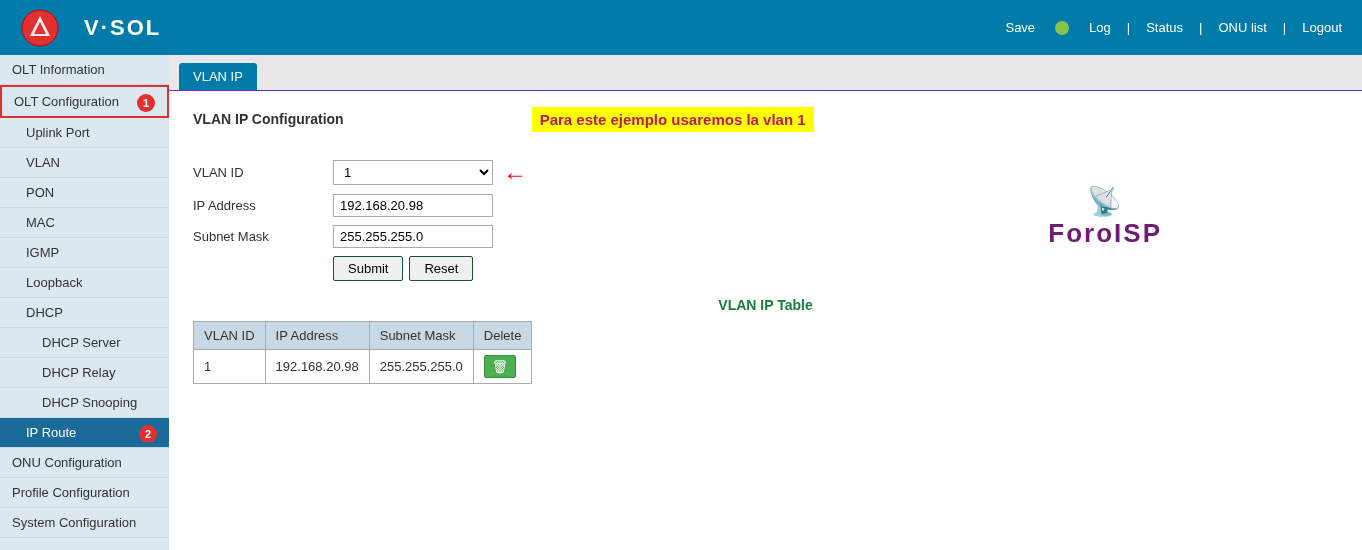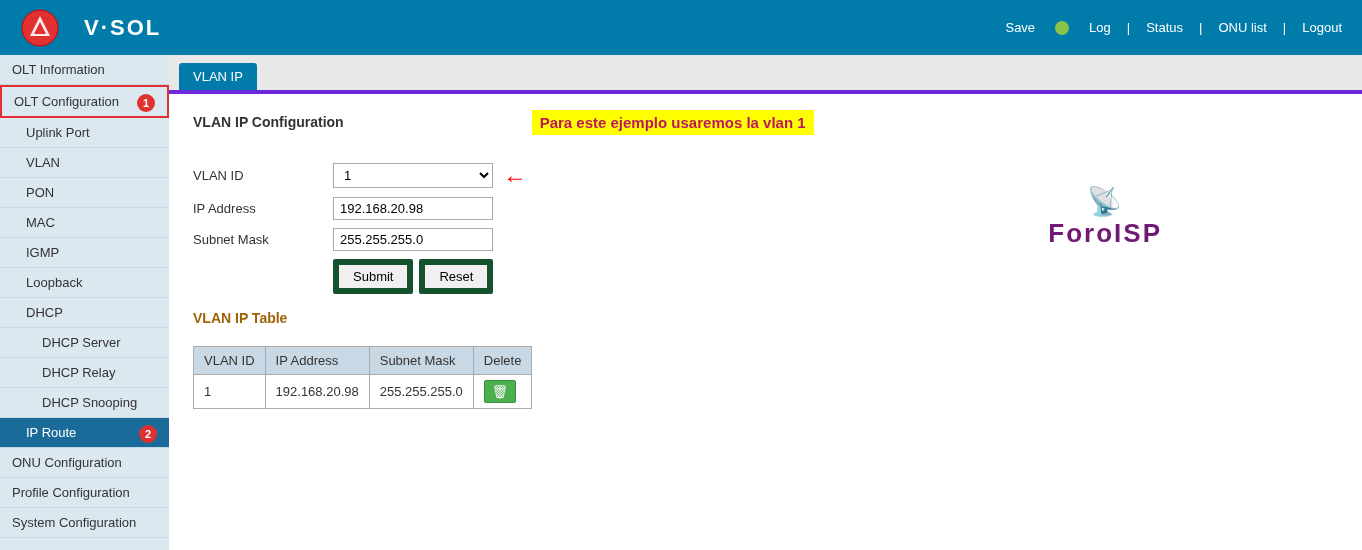--- a/index.html
+++ b/index.html
@@ -108,21 +108,21 @@
     .main {
       flex: 1;
       background: white;
       overflow-y: auto;
     }
 
     
     .tab-bar {
       background: #e8e8e8;
       padding: 8px 10px 0;
-      border-bottom: 4px solid #6d28d9;
+      border-bottom: 1px solid #6d28d9;
     }
     .tab {
       display: inline-block;
       padding: 6px 14px;
       background: #007baa;
       color: white;
       font-size: 13px;
       border-radius: 3px 3px 0 0;
       cursor: pointer;
     }
@@ -177,36 +177,37 @@
     }
 
     .btn-row {
       margin-top: 6px;
       margin-left: 140px;
       display: flex;
       gap: 6px;
     }
     .btn {
       padding: 4px 14px;
-      border: 6px solid #14532d;
+      border: 1px solid #14532d;
       background: #f0f0f0;
       cursor: pointer;
       font-size: 13px;
       border-radius: 2px;
     }
 
     
     .table-section {
       margin-top: 16px;
     }
     .table-title {
       font-size: 14px;
       font-weight: bold;
-      margin-bottom: 20px;
-      color: #a16207;
+      margin-bottom: 8px;
+      color: #15803d;
+      text-align: center;
     }
     table {
       border-collapse: collapse;
       font-size: 13px;
     }
     th {
       background: #c8d8e4;
       padding: 6px 10px;
       border: 1px solid #aaa;
       text-align: left;

